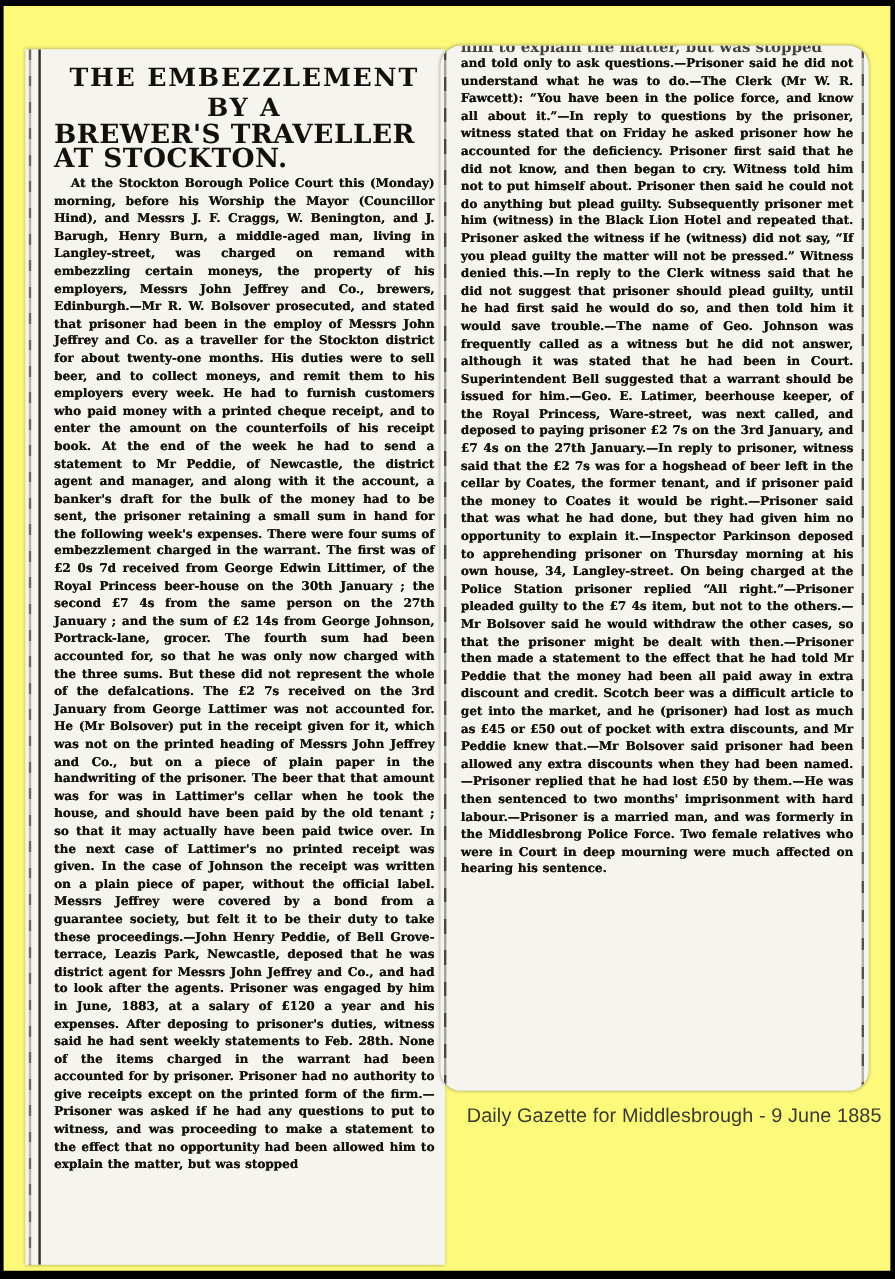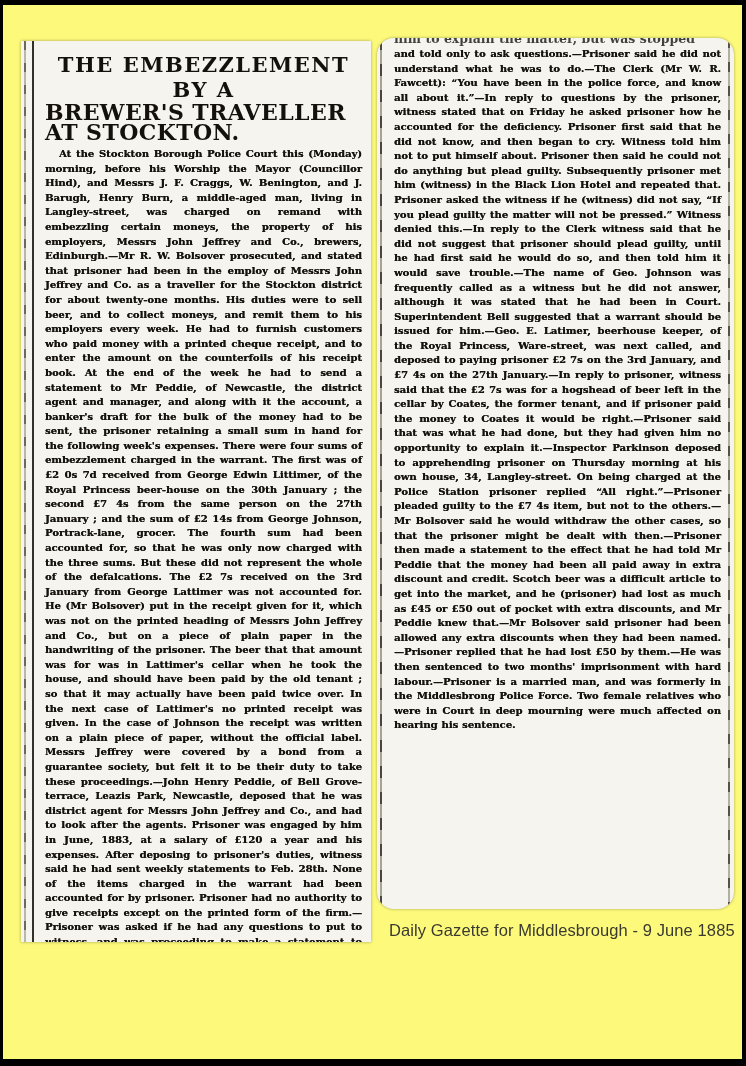--- a/index.html
+++ b/index.html
@@ -22,25 +22,25 @@
   .clip {
     position: absolute;
     background: #f5f4ee;
     color: #17130f;
     box-shadow: 0 0 3px rgba(60,60,40,.45);
     box-sizing: border-box;
     overflow: hidden;
   }
   .clip-left {
     left: 18px; top: 36px;
-    width: 350px; height: 901px;
+    width: 350px; height: 1013px;
     padding: 9px 9px 6px 24px;
   }
   .clip-right {
-    left: 374px; top: 33px;
+    left: 364px; top: 33px;
     width: 357px; height: 871px;
     padding: 0 13px 6px 17px;
     border-radius: 17px;
   }
   
   .clip-left::before {
     content: ""; position: absolute; left: 11px; top: 0; bottom: 0;
     width: 2px; background: #33302b;
   }
   .clip-left::after {

